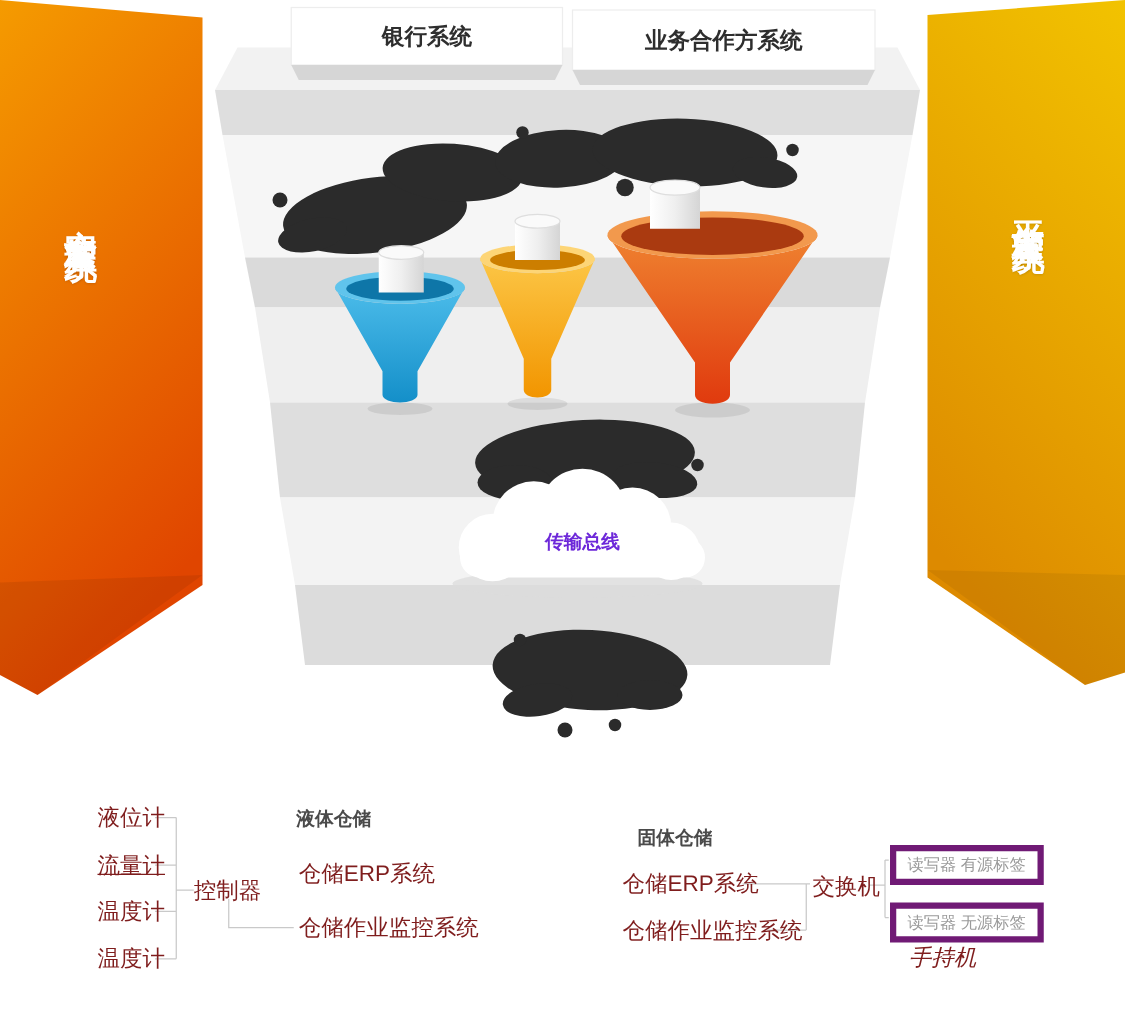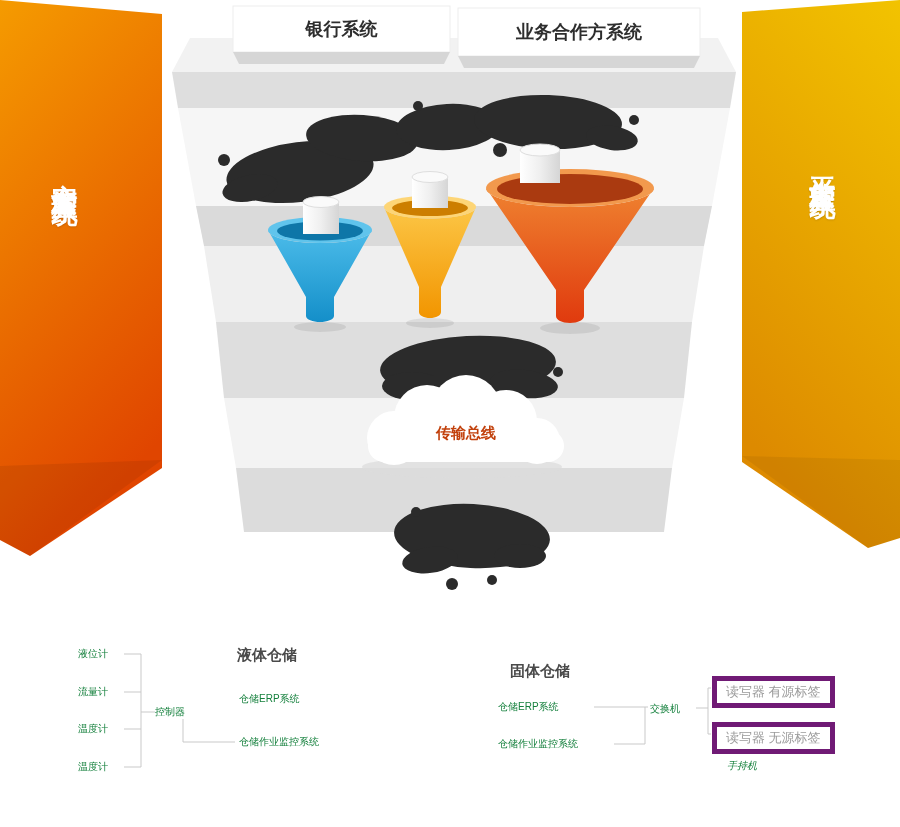--- a/index.html
+++ b/index.html
@@ -4,22 +4,22 @@
 <style>
   html,body{margin:0;padding:0;background:#ffffff;}
   body{font-family:"Liberation Sans",sans-serif;}
   .stage{position:relative;width:900px;height:827px;background:#ffffff;overflow:hidden;}
   .bg{position:absolute;left:0;top:0;}
   .abs{position:absolute;white-space:nowrap;}
   .banner-text{position:absolute;writing-mode:vertical-rl;color:#ffffff;font-weight:bold;
                font-size:26px;letter-spacing:3px;text-shadow:0 1px 2px rgba(0,0,0,.12);}
   .sys-label{position:absolute;display:flex;align-items:center;justify-content:center;
              font-size:18px;font-weight:bold;color:#2e2e2e;}
-  .bus-label{position:absolute;width:196px;text-align:center;font-size:15px;font-weight:bold;color:#c2410c;}
-  .muted{color:#15803d;font-size:10px;line-height:18px;}
+  .bus-label{position:absolute;width:196px;text-align:center;font-size:15px;font-weight:bold;color:#6d28d9;}
+  .muted{color:#7f1d1d;font-size:18px;line-height:18px;}
   .section-title{color:#4a4a4a;font-size:15px;font-weight:bold;line-height:17px;}
   .reader-box{position:absolute;border:5px solid #701a75;background:#ffffff;color:#9a9a9a;
               font-size:13px;line-height:14px;padding:4px 9px;white-space:nowrap;}
 </style>
 </head>
 <body>
 
 <div class="stage">
 
   <svg class="bg" width="900" height="827" viewBox="0 0 900 827">
@@ -160,21 +160,21 @@
 
   <div class="banner-text" style="left:48px;top:163px;">安全管理系统</div>
   <div class="banner-text" style="left:806px;top:156px;">平台管理系统</div>
 
   <div class="sys-label" style="left:233px;top:6px;width:217px;height:46px;">银行系统</div>
   <div class="sys-label" style="left:458px;top:8px;width:242px;height:48px;">业务合作方系统</div>
 
   <div class="bus-label" style="left:368px;top:424px;">传输总线</div>
 
   <div class="abs muted" style="left:78px;top:645px;">液位计</div>
-  <div class="abs muted" style="left:78px;top:683px;">流量计</div>
+  <div class="abs muted" style="left:78px;top:683px;text-decoration:underline;">流量计</div>
   <div class="abs muted" style="left:78px;top:720px;">温度计</div>
   <div class="abs muted" style="left:78px;top:758px;">温度计</div>
   <div class="abs muted" style="left:155px;top:703px;">控制器</div>
 
   <div class="abs section-title" style="left:237px;top:648px;font-family:Liberation Mono, monospace;">液体仓储</div>
   <div class="abs muted" style="left:239px;top:690px;">仓储ERP系统</div>
   <div class="abs muted" style="left:239px;top:733px;">仓储作业监控系统</div>
 
   <div class="abs section-title" style="left:498px;top:662px;padding-left:12px;">固体仓储</div>
   <div class="abs muted" style="left:498px;top:698px;">仓储ERP系统</div>

